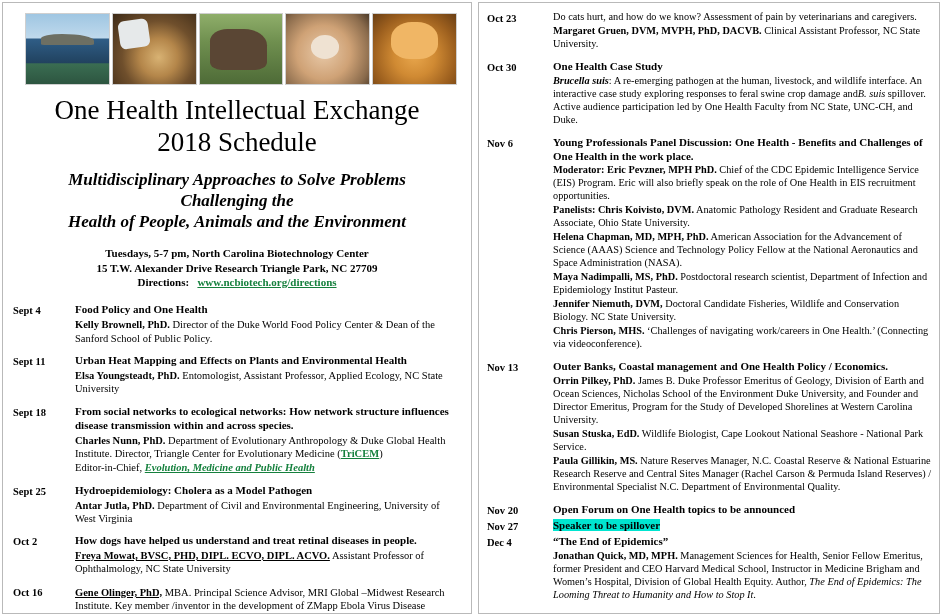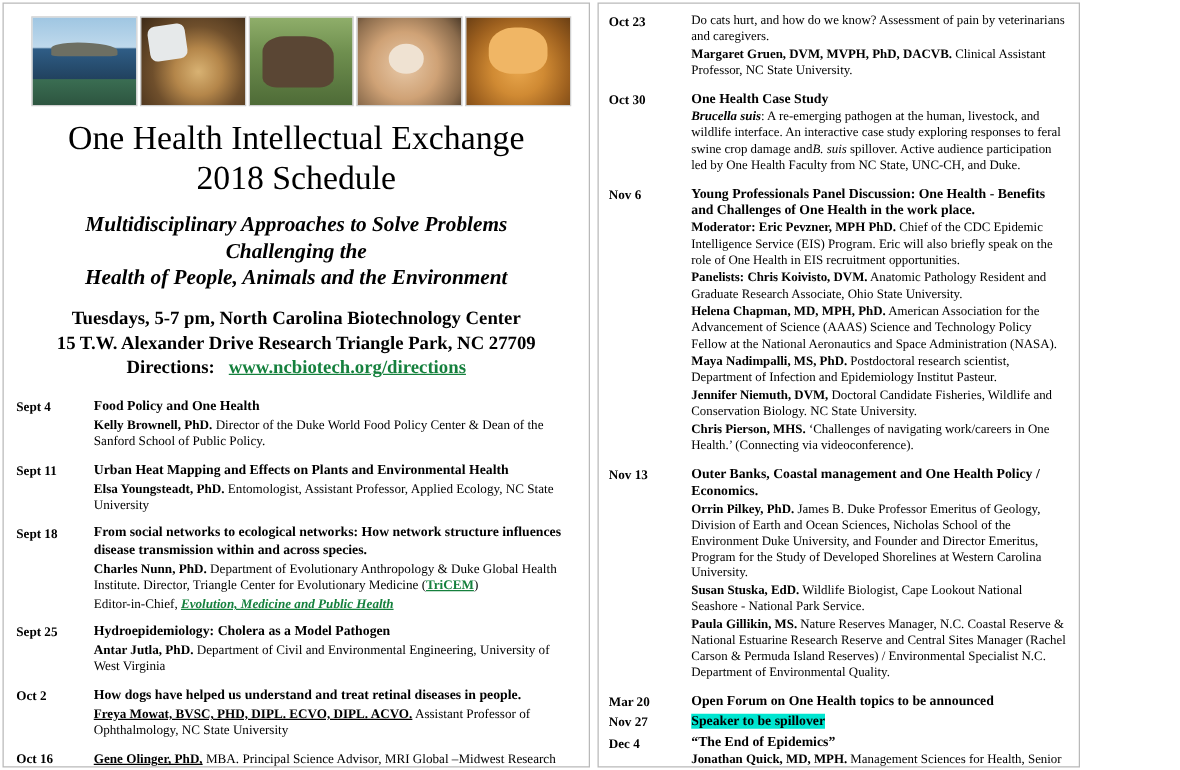--- a/index.html
+++ b/index.html
@@ -21,21 +21,21 @@
     background: #fff;
     overflow: hidden;
   }
   .col-left {
     width: 470px;
     height: 612px;
     margin: 2px 0 0 2px;
     padding: 6px 10px 4px 10px;
   }
   .col-right {
-    width: 386px;
+    width: 462px;
     height: 612px;
     margin: 2px 0 0 6px;
     padding: 6px 8px 4px 8px;
   }
 
   
   .photo-strip {
     display: flex;
     gap: 2px;
     height: 72px;
@@ -114,21 +114,21 @@
     text-align: center;
     font-style: italic;
     font-weight: bold;
     font-size: 17px;
     line-height: 1.25;
     margin: 10px 14px 0 14px;
   }
   .venue {
     text-align: center;
     font-weight: bold;
-    font-size: 15px;
+    font-size: 11px;
     line-height: 1.3;
     margin: 14px 6px 4px 6px;
   }
   .venue .dirlabel { font-weight: bold; }
   .link {
     color: #15803d;
     text-decoration: underline;
     font-weight: bold;
   }
 
@@ -329,21 +329,21 @@
           <div class="para">
             <span class="speaker-name">Susan Stuska, EdD.</span><span> Wildlife Biologist, Cape Lookout National Seashore - National Park Service.</span>
           </div>
           <div class="para">
             <span class="speaker-name">Paula Gillikin, MS.</span><span> Nature Reserves Manager, N.C. Coastal Reserve &amp; National Estuarine Research Reserve and Central Sites Manager (Rachel Carson &amp; Permuda Island Reserves) / Environmental Specialist N.C. Department of Environmental Quality.</span>
           </div>
         </div>
       </div>
 
       <div class="row" style="margin-bottom:2px;">
-        <div class="date">Mar 20</div>
+        <div class="date">Nov 20</div>
         <div class="body">
           <div class="evt-title">Open Forum on One Health topics to be announced</div>
         </div>
       </div>
 
       <div class="row" style="margin-bottom:2px;">
         <div class="date">Nov 27</div>
         <div class="body">
           <span class="evt-title highlight">Speaker to be spillover</span>
         </div>

